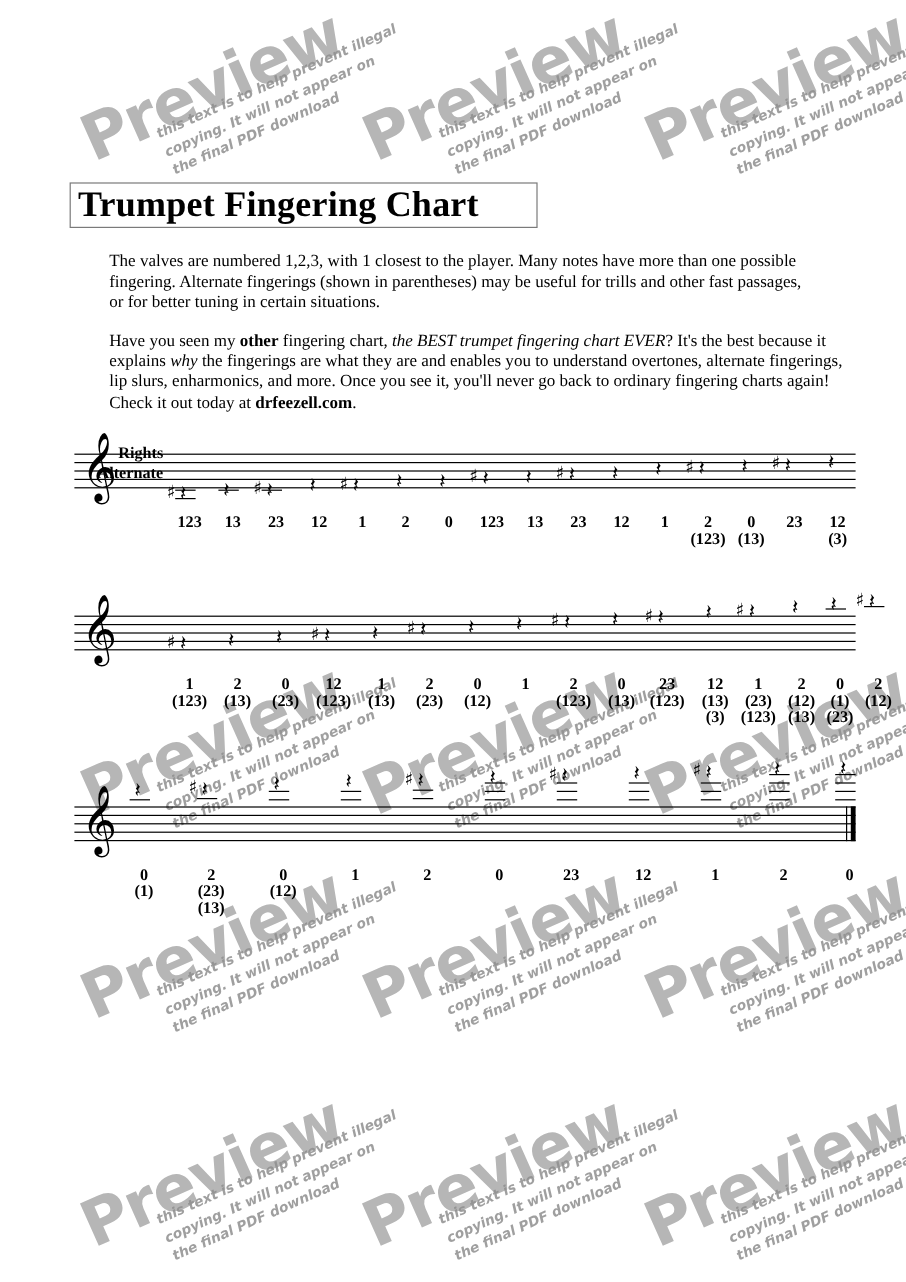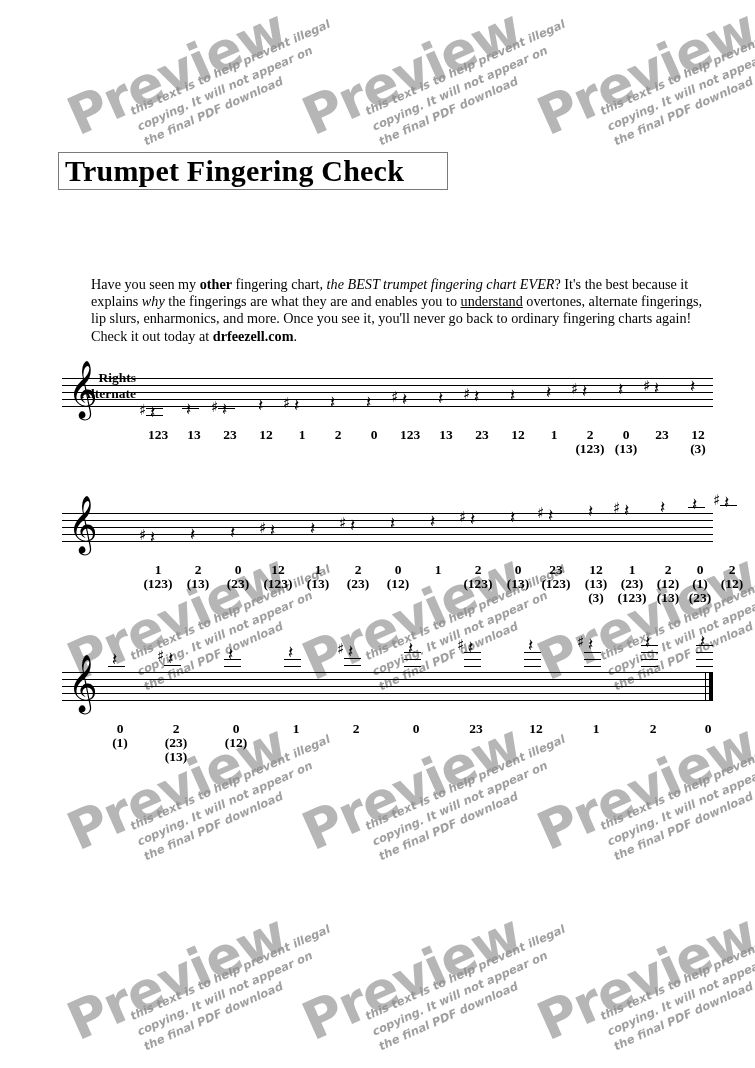--- a/index.html
+++ b/index.html
@@ -80,21 +80,21 @@
     position: absolute;
     z-index: 10;
     font-size: 14.2px;
     line-height: 17.2px;
     text-align: left;
   }
   #para-1 { left: 91px; top: 210px; width: 590px; }
   #para-2 { left: 91px; top: 276px; width: 612px; }
   .b  { font-weight: bold; }
   .i  { font-style: italic; }
-  .u  { text-decoration: underline; }
+  .u  { }
 
   
   .system {
     position: absolute;
     z-index: 8;
     left: 0;
     width: 755px;
   }
   .staff {
     position: absolute;
@@ -291,23 +291,24 @@
         <div class="wm-big">Preview</div>
         <div class="wm-small">
           <div>this text is to help prevent illegal</div>
           <div>copying. It will not appear on</div>
           <div>the final PDF download</div>
         </div>
       </div>
     </div>
 
   <div id="title-box">
-    <div id="page-title">Trumpet Fingering Check</div>
+    <div id="page-title">Trumpet Fingering Chart</div>
   </div>
 
+  <div class="para" id="para-1">The valves are numbered 1,2,3, with 1 closest to the player. Many notes have more than one possible fingering. Alternate fingerings (shown in parentheses) may be useful for trills and other fast passages, or for better tuning in certain situations.</div>
 
   <div class="para" id="para-2"><span>Have you seen my </span><span class="b">other</span><span> fingering chart, </span><span class="i">the BEST trumpet fingering chart EVER</span><span>? It's the best because it explains </span><span class="i">why</span><span> the fingerings are what they are and enables you to </span><span class="u">understand</span><span> overtones, alternate fingerings, lip slurs, enharmonics, and more. Once you see it, you'll never go back to ordinary fingering charts again! Check it out today at </span><span class="b">drfeezell.com</span><span>.</span></div>
 
   <div class="common-label" style="left:40px; top:370px;">
     <div>Rights</div>
     <div>Alternate</div>
   </div>
 
   <div id="music-layer">
       <div class="system" style="top: 0px;">

